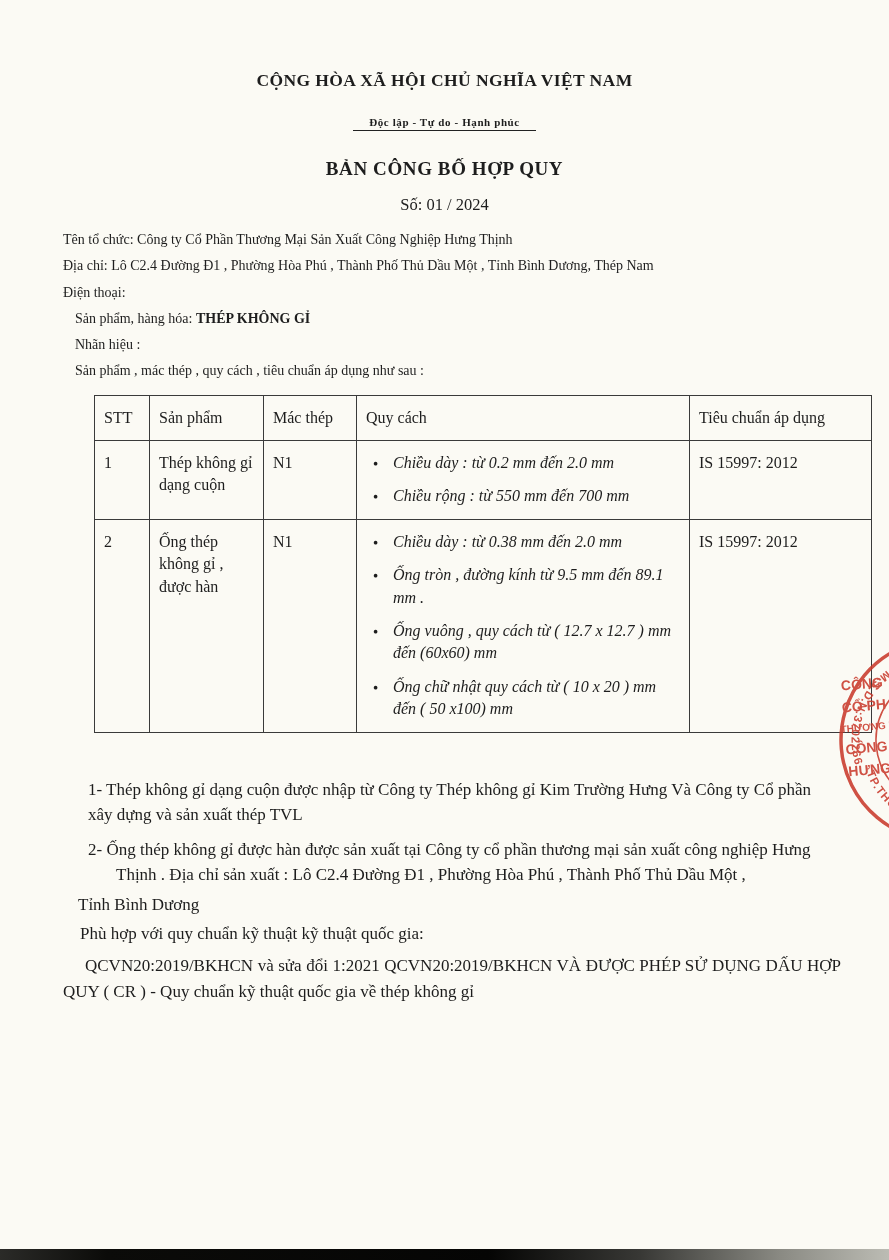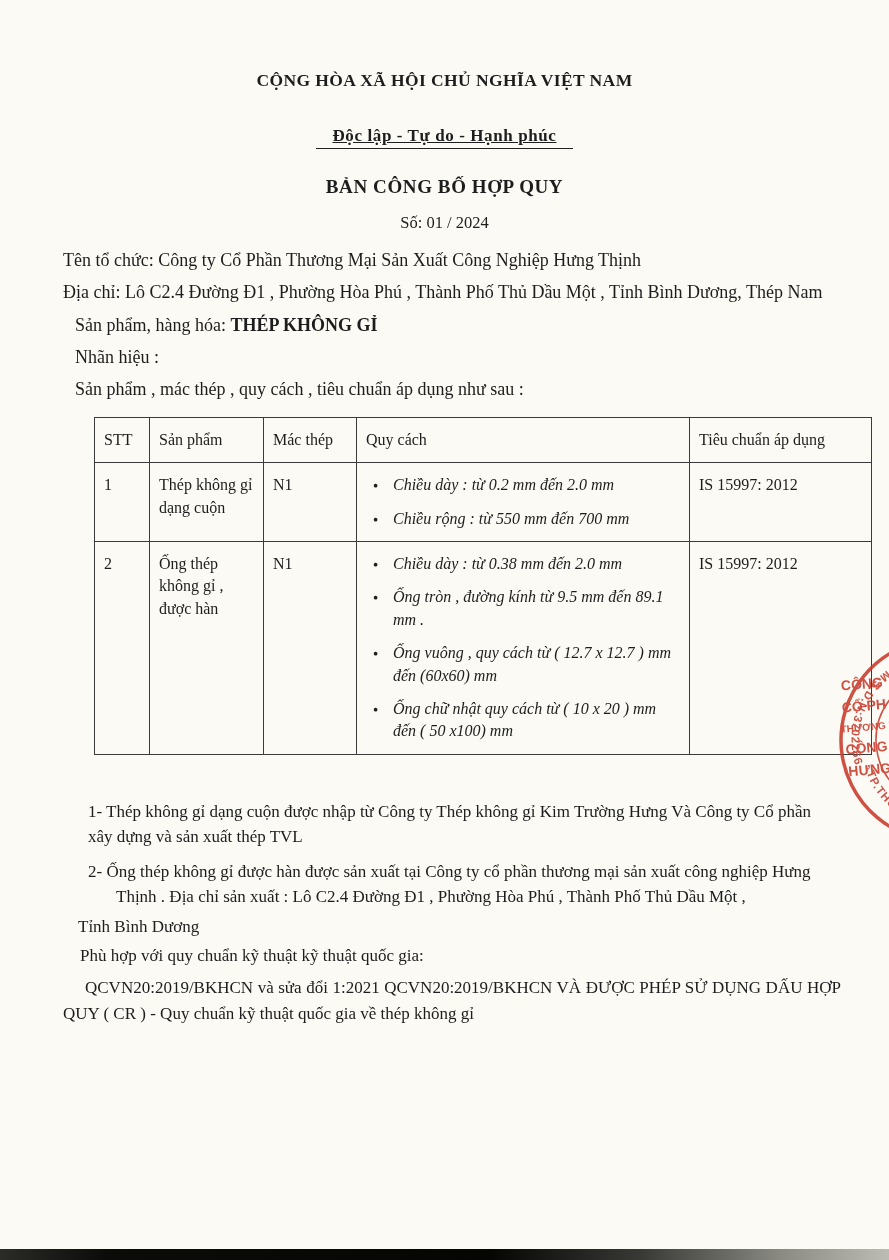--- a/index.html
+++ b/index.html
@@ -11,29 +11,29 @@
     margin:0 auto;
     background:#fbfaf4;
     overflow:hidden;
     font-family:"Liberation Serif","DejaVu Serif",serif;
     color:#1d1d1d;
   }
   
   .nat-header { text-align:center; padding-top:70px; }
   .nh1 { font-weight:bold; font-size:17.5px; letter-spacing:.4px; }
   .nh2 {
-    display:inline-block; font-weight:bold; font-size:17px;
-    margin-top:17px; padding:0 16px 2px 16px;
-    border-bottom:1.6px solid #222; letter-spacing:.6px;text-decoration:underline;
+    display:inline-block; font-weight:bold; font-size:11px;
+    margin-top:7px; padding:0 16px 2px 16px;
+    border-bottom:1.6px solid #222; letter-spacing:.6px;
   }
   
   .doc-title { text-align:center; font-size:19px; font-weight:bold; margin-top:27px; letter-spacing:.6px; }
   .doc-number { text-align:center; font-size:16.5px; margin-top:15px; }
   
-  .body-block { margin:14px 50px 0 63px; font-size:18px; line-height:1.52; }
+  .body-block { margin:14px 50px 0 63px; font-size:14px; line-height:1.52; }
   .body-block p { margin:5px 0; }
   .indent-sm { padding-left:12px; }
   .bold { font-weight:bold; }
   
   table.spec-table {
     table-layout:fixed; border-collapse:collapse;
     width:777px; margin:13px 0 0 94px;
     font-size:16px; line-height:1.4;
   }
   .spec-table th, .spec-table td {
@@ -83,20 +83,21 @@
     <div class="nh1">CỘNG HÒA XÃ HỘI CHỦ NGHĨA VIỆT NAM</div><br>
     <div class="nh2">Độc lập - Tự do - Hạnh phúc</div>
   </div>
 
   <div class="doc-title">BẢN CÔNG BỐ HỢP QUY</div>
   <div class="doc-number">Số: 01 / 2024</div>
 
   <div class="body-block">
     <p>Tên tổ chức: Công ty Cổ Phần Thương Mại Sản Xuất Công Nghiệp Hưng Thịnh</p>
     <p>Địa chỉ: Lô C2.4 Đường Đ1 , Phường Hòa Phú , Thành Phố Thủ Dầu Một , Tỉnh Bình Dương, Thép Nam</p>
+    <p>Điện thoại:</p>
     <p class="indent-sm"><span>Sản phẩm, hàng hóa: </span><span class="bold">THÉP KHÔNG GỈ</span></p>
     <p class="indent-sm">Nhãn hiệu :</p>
     <p class="indent-sm">Sản phẩm , mác thép , quy cách , tiêu chuẩn áp dụng như sau :</p>
   </div>
 
   <table class="spec-table">
     <colgroup>
       <col style="width:55px">
         <col style="width:114px">
         <col style="width:93px">

